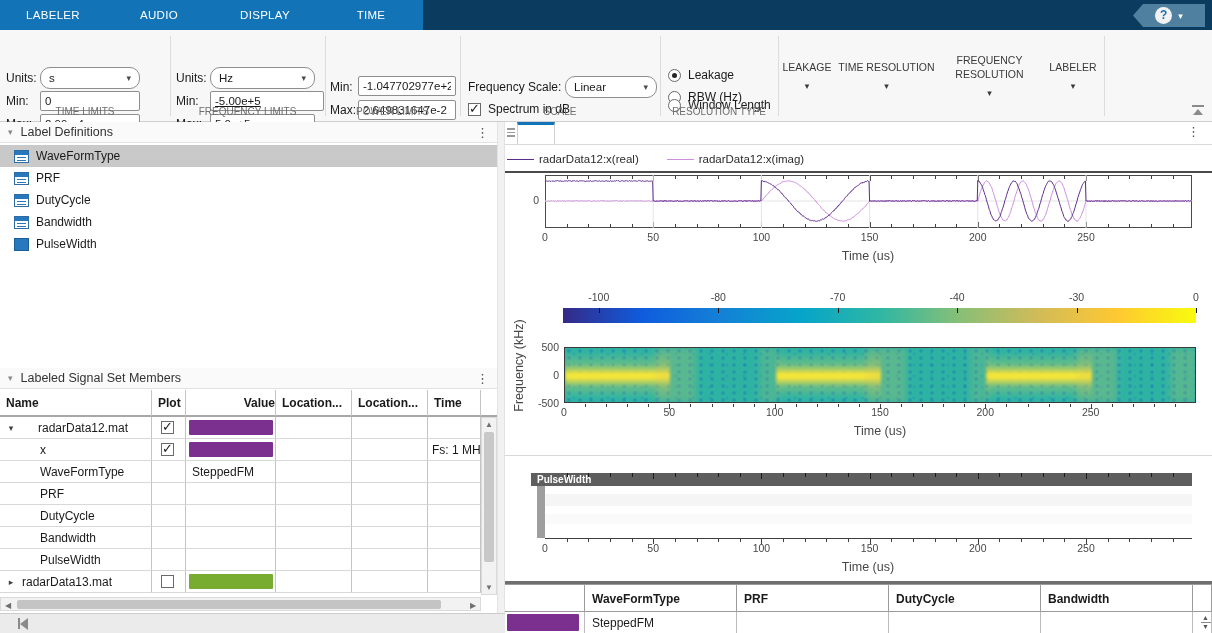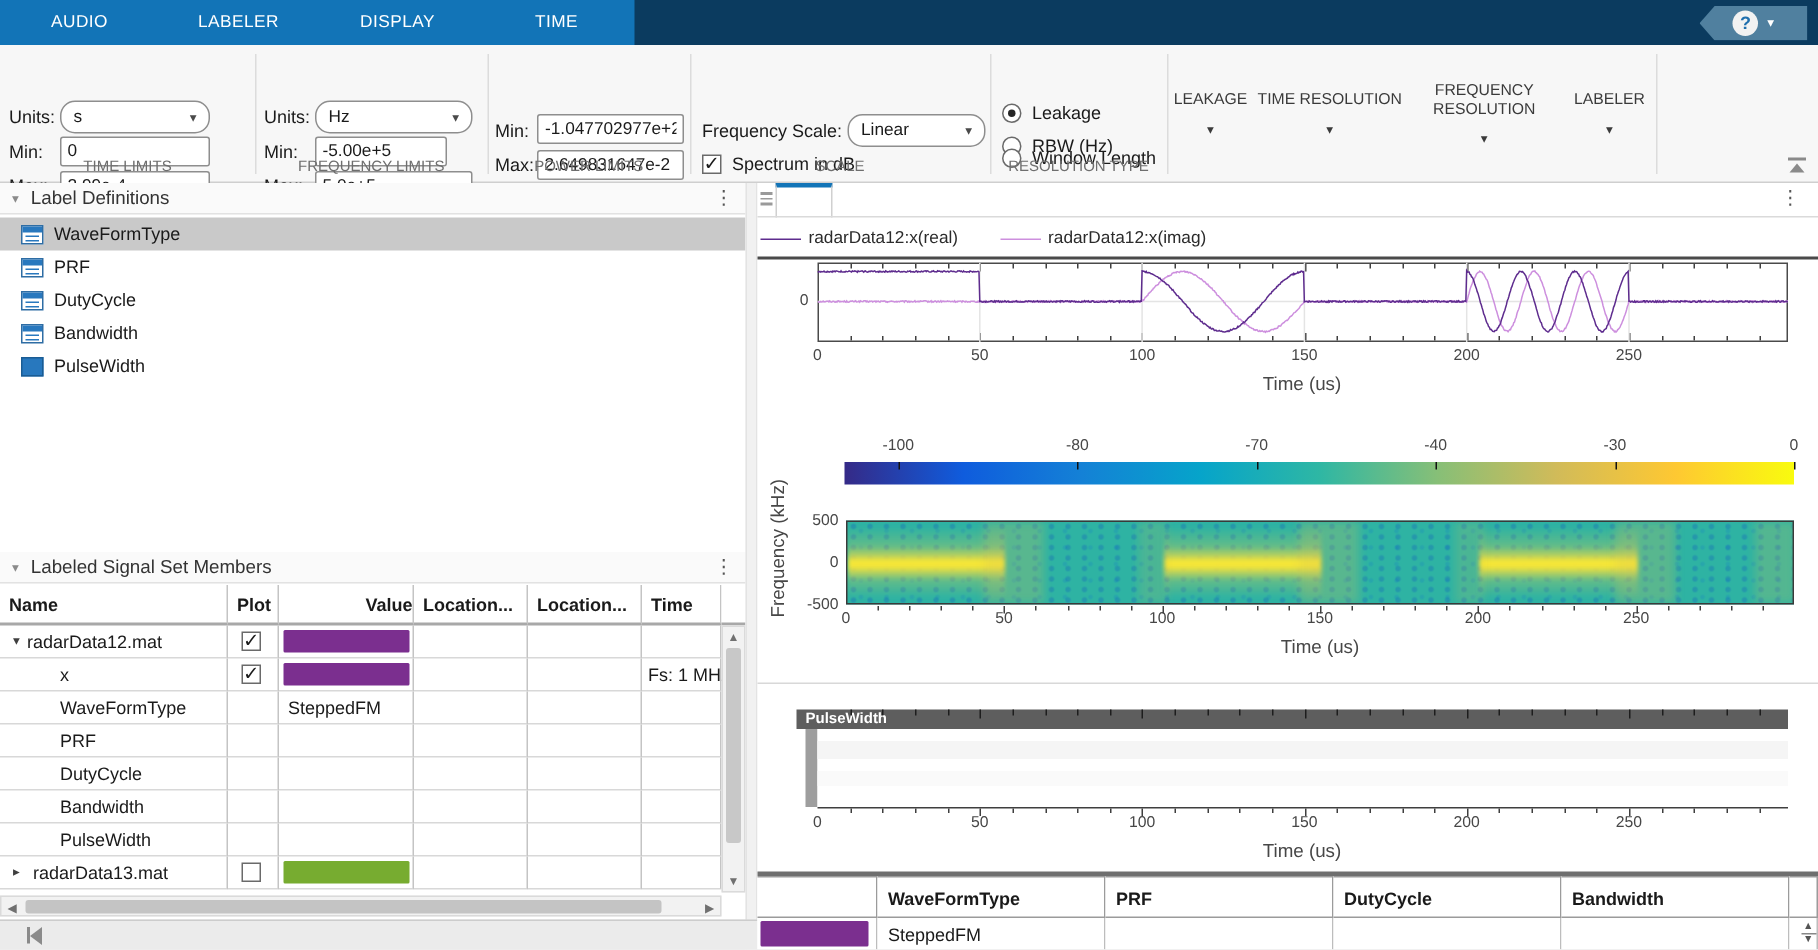--- a/index.html
+++ b/index.html
@@ -110,22 +110,22 @@
   .spinner .line{width:10px;height:1px;background:#888;margin:1px 0;}
 </style>
 </head>
 <body>
 
 <div id="app">
 
   <div class="tabbar">
     <div class="tabbar-dark"></div>
     <div id="tabs">
+        <div class="tab">LABELER</div>
         <div class="tab">AUDIO</div>
-        <div class="tab">LABELER</div>
         <div class="tab">DISPLAY</div>
         <div class="tab">TIME</div>
       </div>
     <div class="help-btn">
       <span class="help-circle">?</span>
       <span class="help-caret">▾</span>
     </div>
   </div>
 
   <div class="toolstrip">
@@ -141,21 +141,21 @@
     <input class="ts-field" style="left: 40px; top: 84px; width: 100px;" readonly="" value="2.99e-4">
     <div class="ts-title" style="left:0;width:170px;">TIME LIMITS</div>
     <div class="ts-div" style="left:170px;"></div>
 
     <span class="ts-label" style="left:176px;top:41px;">Units:</span>
     <div class="ts-dd" style="left:210px;top:37px;width:105px;">
       <span>Hz</span>
         <span class="caret">▾</span>
     </div>
     <span class="ts-label" style="left:176px;top:64px;">Min:</span>
-    <input class="ts-field" style="left: 210px; top: 61px; width: 88px;" readonly="" value="-5.00e+5">
+    <input class="ts-field" style="left: 210px; top: 61px; width: 114px; text-decoration: underline;" readonly="" value="-5.00e+5">
     <span class="ts-label" style="left:176px;top:87px;">Max:</span>
     <input class="ts-field" style="left: 210px; top: 84px; width: 105px;" readonly="" value="5.0e+5">
     <div class="ts-title" style="left:170px;width:155px;">FREQUENCY LIMITS</div>
     <div class="ts-div" style="left:325px;"></div>
 
     <span class="ts-label" style="left:330px;top:50px;">Min:</span>
     <input class="ts-field" style="left: 358px; top: 46px; width: 98px;" readonly="" value="-1.047702977e+2">
     <span class="ts-label" style="left:330px;top:73px;">Max:</span>
     <input class="ts-field" style="left: 358px; top: 70px; width: 98px;" readonly="" value="2.649831647e-2">
     <div class="ts-title" style="left:325px;width:135px;">POWER LIMITS</div>
@@ -269,21 +269,21 @@
     <div id="members-table">
         <div class="mt-h" style="left: 0px; top: 268px; width: 152px;">Name</div>
         <div class="mt-h" style="left: 152px; top: 268px; width: 34px;">Plot</div>
         <div class="mt-h" style="left: 186px; top: 268px; width: 90px; text-align: right;">Value</div>
         <div class="mt-h" style="left: 276px; top: 268px; width: 76px;">Location...</div>
         <div class="mt-h" style="left: 352px; top: 268px; width: 76px;">Location...</div>
         <div class="mt-h" style="left: 428px; top: 268px; width: 53px;">Time</div>
         <div class="mt-h" style="left: 481px; top: 268px; width: 16px; border-right: none;"></div>
         <div class="mt-c" style="left: 0px; top: 295px; width: 152px;">
           <div class="exp" style="margin-left: 4px;">▾</div>
-          <div style="margin-left: 0; white-space: nowrap; overflow: hidden;">radarData12.mat</div>
+          <div style="margin-left: 20px; white-space: nowrap; overflow: hidden;">radarData12.mat</div>
         </div>
         <div class="mt-c" style="left: 152px; top: 295px; width: 34px;">
           <div class="cb checked" style="margin-left: 9px;"></div>
         </div>
         <div class="mt-c" style="left: 186px; top: 295px; width: 90px;">
           <div class="swatch" style="margin-left: 3px; width: 84px; background: rgb(123, 47, 143);"></div>
         </div>
         <div class="mt-c" style="left: 276px; top: 295px; width: 76px;"></div>
         <div class="mt-c" style="left: 352px; top: 295px; width: 76px;"></div>
         <div class="mt-c" style="left: 428px; top: 295px; width: 53px;"></div>

